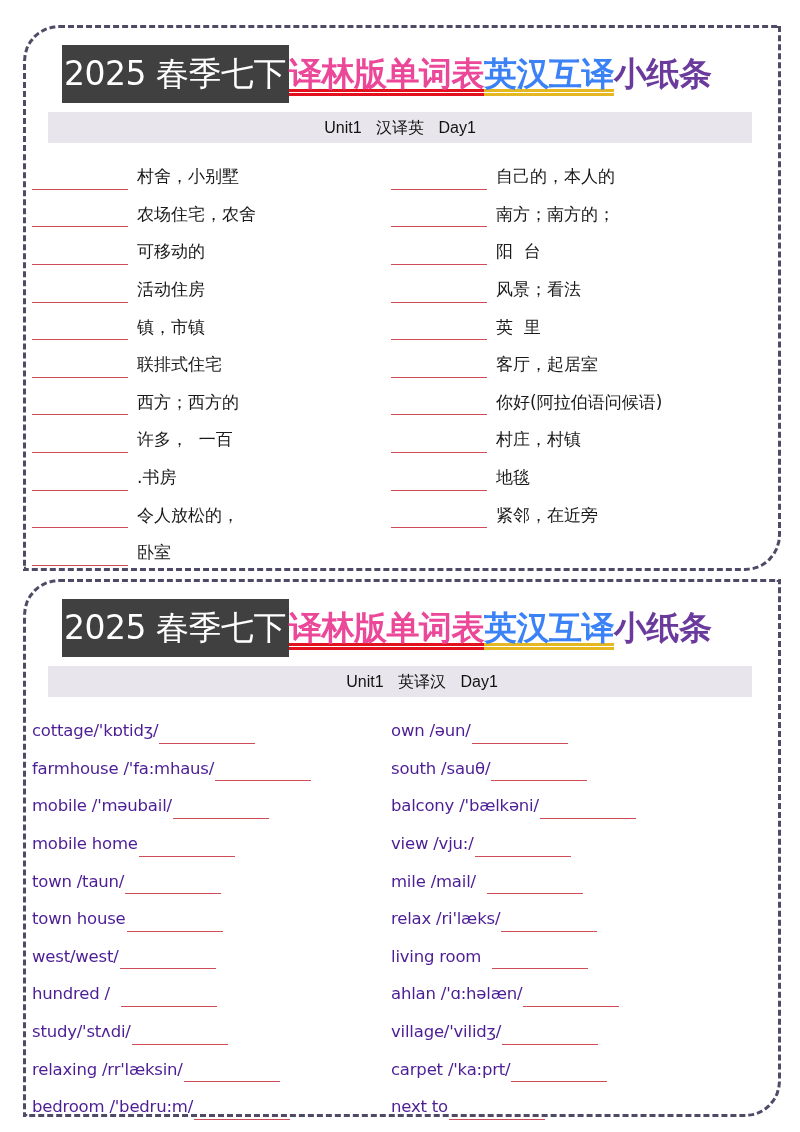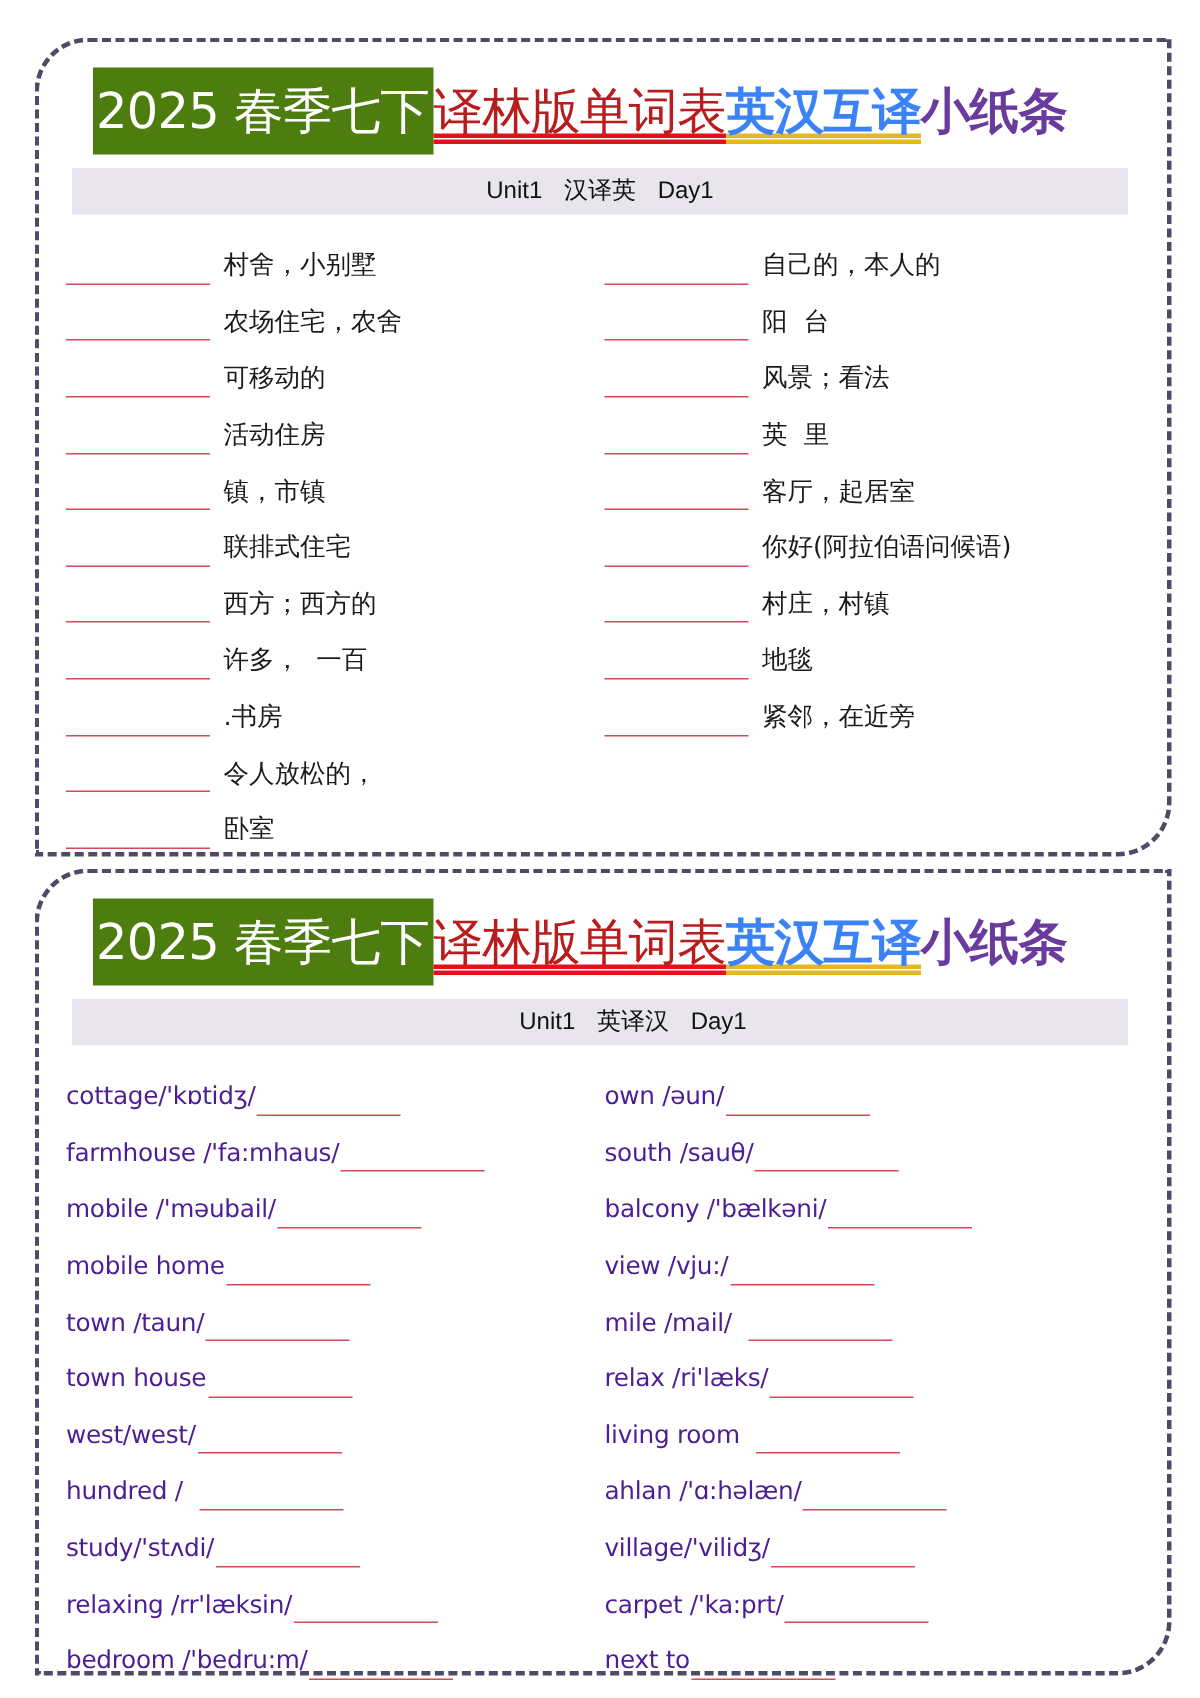--- a/index.html
+++ b/index.html
@@ -23,29 +23,29 @@
       height: 58px;
       display: flex;
       align-items: center;
       white-space: nowrap;
       font-size: 33px;
       line-height: 58px;
       font-family: "DejaVu Sans", sans-serif;
       letter-spacing: -0.5px;
     }
     .title .t-hl {
-      background: #4d7c0f;
+      background: #404040;
       color: #ffffff;
       padding: 0 3px 16px 2px;
       height: 58px;
       display: inline-block;
     }
     .title .t-red {
-      color: #b91c1c;
-      font-weight: normal;
+      color: #ec4899;
+      font-weight: bold;
       text-decoration: underline double #e3101e;
       text-underline-offset: 4px;
     }
     .title .t-gold {
       color: #3b82f6;
       font-weight: bold;
       text-decoration: underline double #e5b822;
       text-underline-offset: 4px;
     }
     .title .t-purple {
@@ -64,21 +64,21 @@
       line-height: 31px;
       color: #111;
       font-family: "Liberation Sans", sans-serif;
     }
     #card-1 .subbar { top: 84px; }
     #card-2 .subbar { top: 84px; padding-left: 44px; }
     .subbar span + span { margin-left: 10px; }
 
     .cols {
       position: absolute;
-      left: 18px;
+      left: 6px;
       width: 704px;
       display: flex;
       text-align: right;
     }
     #card-1 .cols { top: 130px; }
     #card-2 .cols { top: 130px; }
     .col { width: 359px; flex: none; }
     .col + .col { width: 345px; }
 
     .row {
@@ -163,20 +163,24 @@
           <span class="cn-text">卧室</span>
         </div>
     </div>
     <div class="col">
       <div class="row cn-row">
           <span class="blank"></span>
           <span class="cn-text">自己的，本人的</span>
         </div>
       <div class="row cn-row">
           <span class="blank"></span>
+          <span class="cn-text">南方；南方的；</span>
+        </div>
+      <div class="row cn-row">
+          <span class="blank"></span>
           <span class="cn-text" style="white-space:pre">阳  台</span>
         </div>
       <div class="row cn-row">
           <span class="blank"></span>
           <span class="cn-text">风景；看法</span>
         </div>
       <div class="row cn-row">
           <span class="blank"></span>
           <span class="cn-text" style="white-space:pre">英  里</span>
         </div>

